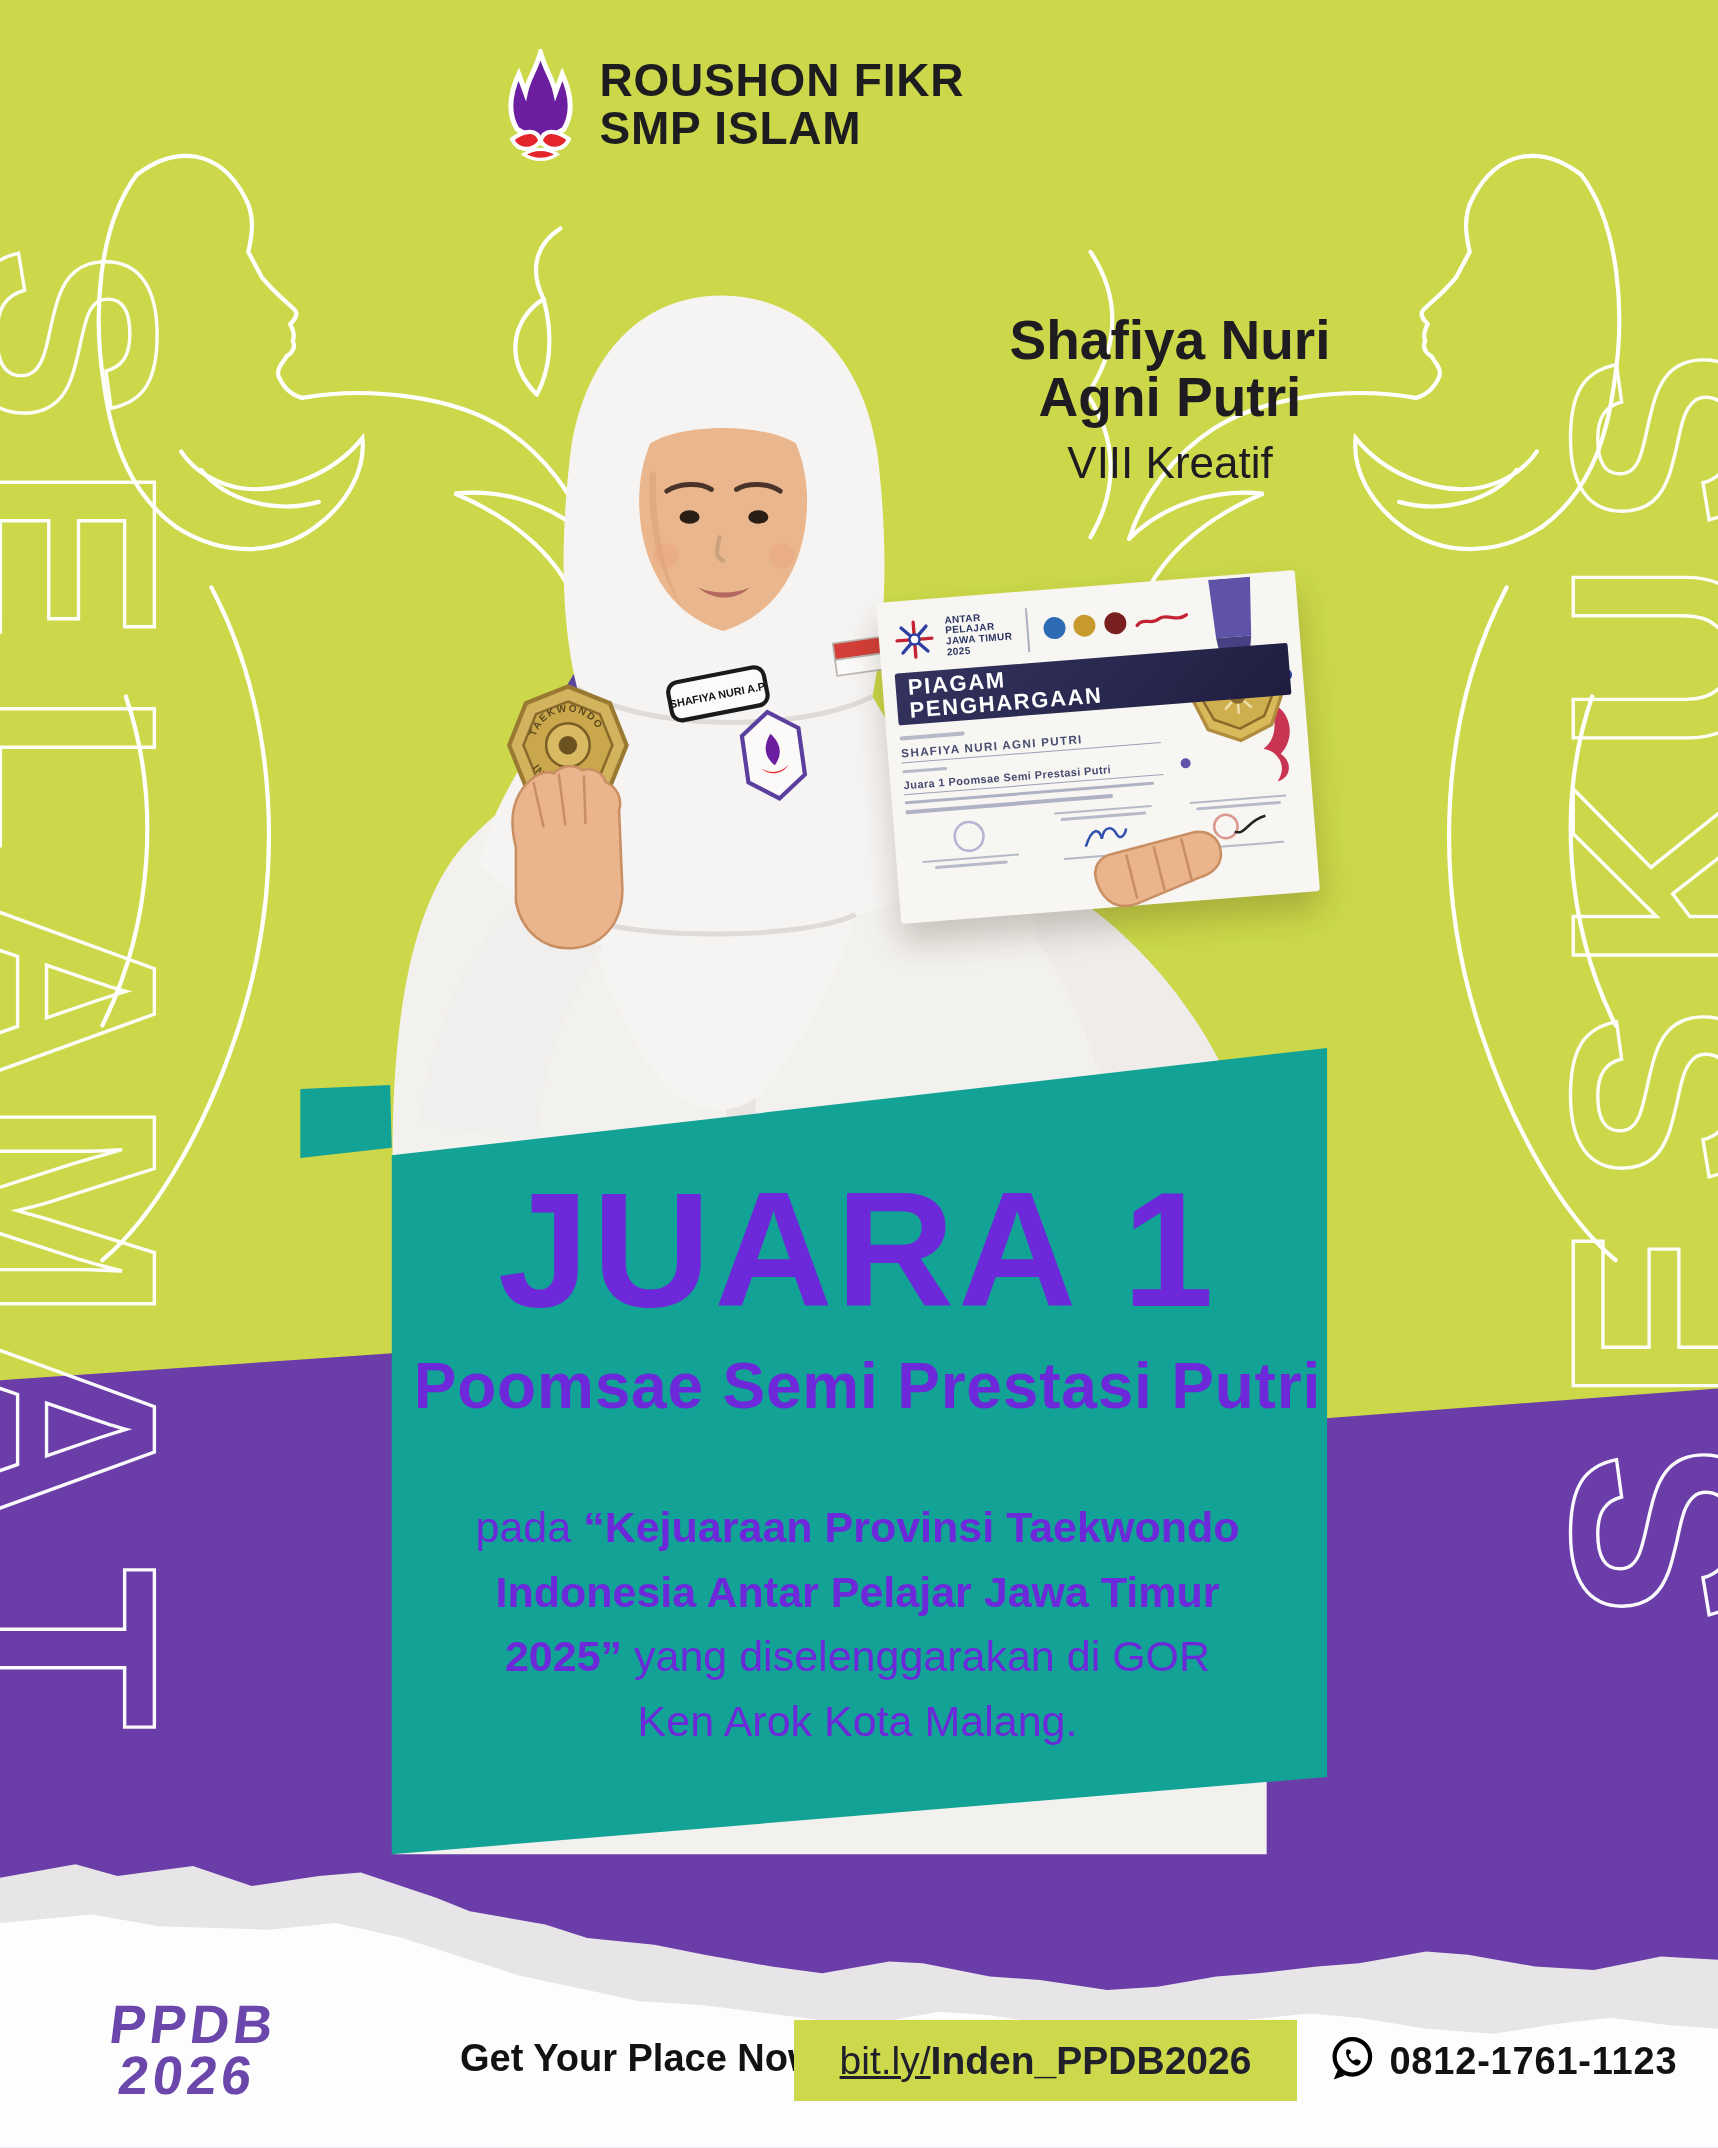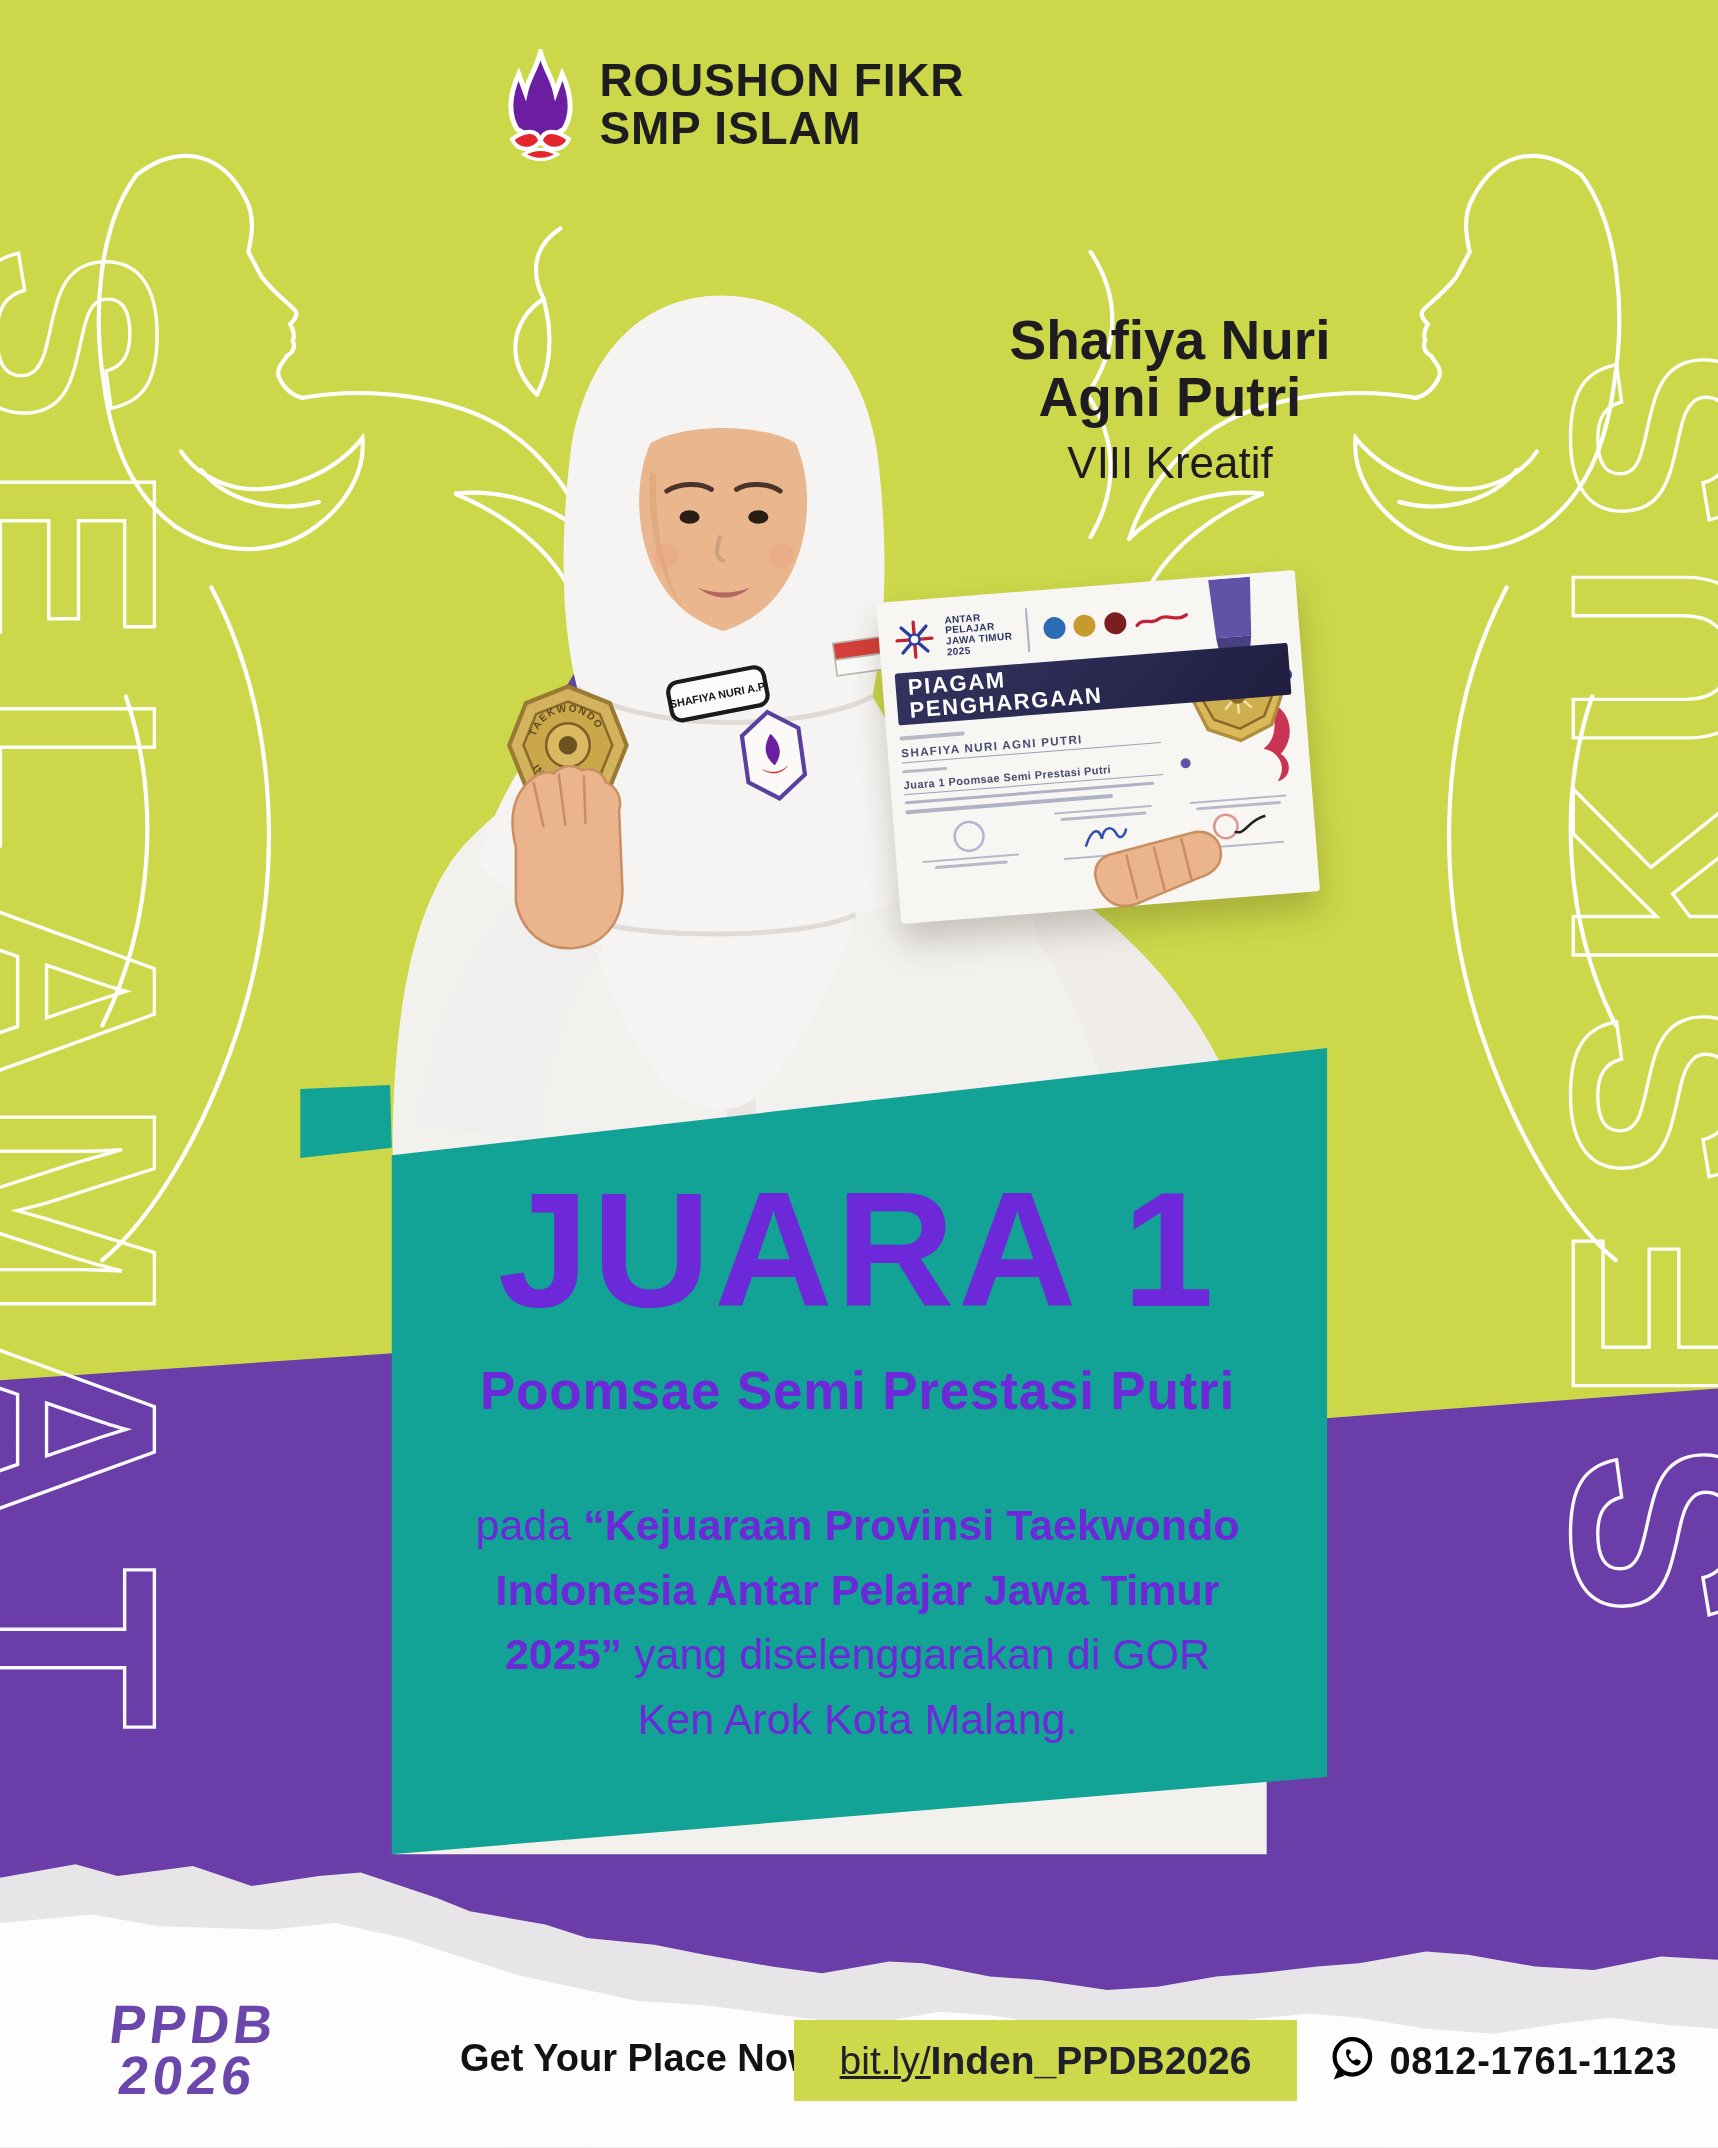--- a/index.html
+++ b/index.html
@@ -45,21 +45,21 @@
   .cert-name{font-size:11.7px;font-weight:700;color:#474c70;letter-spacing:1.3px;margin-top:5.9px;}
   .cert-award{font-size:11px;font-weight:700;color:#474c70;letter-spacing:0.4px;margin-top:5.9px;}
   .bar{height:3.4px;background:#aeb2c4;border-radius:1.7px;margin-top:5.9px;}
   .sigs{display:flex;justify-content:space-between;margin-top:10px;}
   .sig{width:31%;display:flex;flex-direction:column;align-items:center;gap:4.2px;}
   .sig .s3{height:2.5px;background:#b6bac8;border-radius:1.7px;width:80%;}
 
   
   #juara-block{left:394px;top:1168px;width:927px;text-align:center;z-index:7;color:#6d28d9;}
   #juara-title{font-weight:800;font-size:164px;letter-spacing:3.4px;line-height:1;}
-  #juara-sub{font-weight:700;font-size:53px;margin-top:28px;letter-spacing:0.8px;}
+  #juara-sub{font-weight:700;font-size:64px;margin-top:17px;letter-spacing:0.8px;text-align:right;}
   #juara-desc{margin:72px auto 0;width:772px;font-size:43px;line-height:1.5;font-weight:400;white-space:pre-wrap;}
   #juara-desc b{font-weight:800;}
 
   
   #ppdb-logo{left:107px;top:1999px;z-index:9;color:#6b46ab;font-weight:900;
      font-size:54px;line-height:.94;letter-spacing:4.2px;transform:skewX(-7deg);
      text-align:center;}
   #cta-text{left:460px;top:2037px;z-index:9;font-weight:800;font-size:38px;color:#121212;}
   #link-button{left:794px;top:2020px;width:503px;height:81px;z-index:9;background:#cdd94a;
      display:flex;align-items:center;justify-content:center;font-size:39px;color:#20202a;cursor:pointer;}

